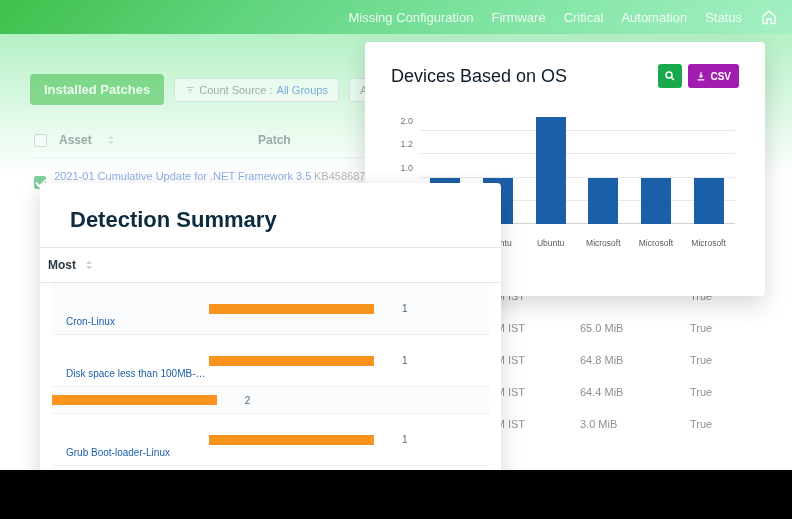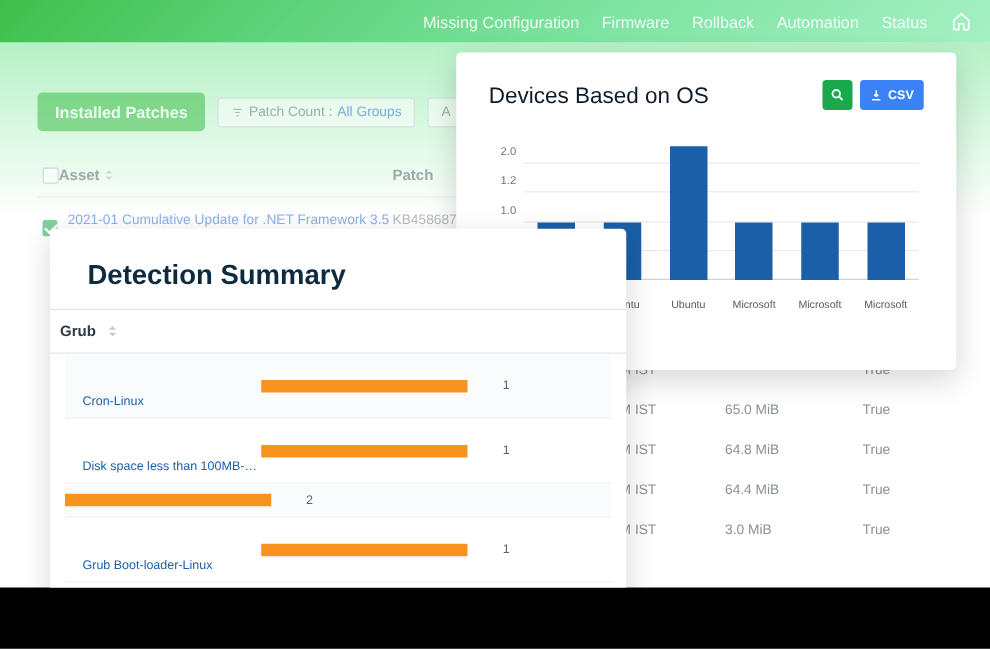--- a/index.html
+++ b/index.html
@@ -9,40 +9,40 @@
   .topbar .nav-item { color: rgba(255,255,255,0.85); font-size: 13px; font-weight: 500; cursor: pointer; }
   .topbar .home-icon { width: 18px; height: 18px; display:flex; align-items:center; justify-content:center;}
   .greenfade { position:absolute; top:34px; left:0; right:0; height:140px; background: linear-gradient(180deg, rgba(120,230,150,0.55) 0%, rgba(255,255,255,0) 100%); }
   .bg-content { position:absolute; top:34px; left:0; right:0; bottom:0; padding: 40px 30px 0 30px; color:#9aa3ad; opacity:0.55; }
   .tabrow { display:flex; align-items:center; gap:10px; }
   .pill { background:#3fbf4a; color:#fff; padding:8px 14px; border-radius:4px; font-size:13px; font-weight:600; display:inline-block; }
   .filter-chip { border:1px solid #cfd6dd; border-radius:3px; padding:5px 10px; font-size:11px; color:#6b7580; display:inline-flex; align-items:center; gap:4px; background:#fff;}
   .filter-chip .ag { color:#2a6fd6; }
   .bg-table { margin-top:18px; }
   .bg-head { display:flex; border-bottom:1px solid #e1e5ea; padding:10px 4px; font-size:12px; font-weight:700; color:#5b636c;}
-  .bg-head .col1 { width:280px; display:flex; align-items:center; gap:0;}
+  .bg-head .col1 { width:224px; display:flex; align-items:center; gap:12px;}
   .bg-head .col2 { width:150px; }
   .bg-row { display:flex; padding:12px 4px; font-size:11px; color:#2a6fd6; }
   .bg-row .col1 { width:280px; display:flex; align-items:center; gap:8px;}
   .bg-row .col2 { width:150px; color:#7b828a;}
   .cb { width:13px; height:13px; border:1px solid #b7bfc8; border-radius:2px; display:inline-block; background:#fff;}
   .cb.checked { background:#19a84c; border-color:#19a84c; position:relative;}
   .cb.checked:after { content:""; position:absolute; left:3px; top:0px; width:4px; height:8px; border:solid #fff; border-width:0 2px 2px 0; transform:rotate(45deg);}
   .sort-ic { width:14px; height:14px; opacity:.5;}
   .bg-datarows { position:absolute; top:280px; left:470px; right:30px; font-size:11px; color:#8a919a; }
   .bg-datarows .r { display:flex; gap:40px; padding:10px 0; }
   .bg-datarows .r span { min-width:70px; }
 
   
   .chart-panel { position:absolute; left:365px; top:42px; width:400px; background:#fff; border-radius:4px; box-shadow:0 8px 24px rgba(0,0,0,0.16); padding:22px 26px 20px; }
   .chart-head { display:flex; justify-content:space-between; align-items:center; margin-bottom:20px;}
   .chart-title { font-size:18px; font-weight:400; color:#0d1b2a; }
   .chart-actions { display:flex; gap:6px; }
   .btn-green { background:#19a84c; color:#fff; border-radius:3px; width:24px; height:24px; display:flex; align-items:center; justify-content:center; cursor:pointer;}
-  .btn-blue { background:#3b82f6; color:#fff; border-radius:3px; height:24px; padding:0 8px; display:flex; align-items:center; gap:4px; font-size:10px; font-weight:700; cursor:pointer;}
+  .btn-blue { background:#a21caf; color:#fff; border-radius:3px; height:24px; padding:0 8px; display:flex; align-items:center; gap:4px; font-size:10px; font-weight:700; cursor:pointer;}
   .chart-area { position:relative; height:140px; }
   .y-axis { position:absolute; left:0; top:0; bottom:24px; width:26px; }
   .y-tick { position:absolute; right:4px; font-size:9px; color:#6d737a; transform:translateY(-50%);}
   .grid { position:absolute; left:28px; right:4px; top:0; bottom:24px; }
   .gl { position:absolute; left:0; right:0; height:1px; background:#e6e9ec; }
   .bars { position:absolute; left:28px; right:4px; bottom:24px; top:0; display:flex; align-items:flex-end; justify-content:space-around; }
   .bar-col { width:42px; display:flex; flex-direction:column; align-items:center; }
   .bar { width:30px; background:#1b5fa8; }
   .x-labels { position:absolute; left:28px; right:4px; bottom:0; display:flex; justify-content:space-around; }
   .x-lab { width:42px; text-align:center; font-size:8.5px; color:#545a61; }
@@ -66,39 +66,39 @@
   .det-row .c { width:24%; color:#5b636c; padding-left:18px;}
   .det-body { padding:0 12px;}
 </style>
 </head>
 <body>
 
 <div class="stage">
   <div class="topbar">
     <span class="nav-item">Missing Configuration</span>
     <span class="nav-item">Firmware</span>
-    <span class="nav-item">Rollback</span>
+    <span class="nav-item">Critical</span>
     <span class="nav-item">Automation</span>
     <span class="nav-item">Status</span>
     <span class="home-icon">
       <svg width="16" height="16" viewBox="0 0 24 24" fill="none" stroke="#fff" stroke-width="2">
           <path d="M3 11l9-8 9 8v10a1 1 0 0 1-1 1h-5v-7h-6v7H4a1 1 0 0 1-1-1z"></path>
         </svg>
     </span>
   </div>
   <div class="greenfade"></div>
 
   <div class="bg-content">
     <div class="tabrow">
       <span class="pill">Installed Patches</span>
       <span class="filter-chip">
         <svg width="10" height="10" viewBox="0 0 24 24" fill="none" stroke="#8a919a" stroke-width="2">
             <path d="M4 6h16M7 12h10M10 18h4"></path>
           </svg>
-        <span>Patch Count :</span>
+        <span>Count Source :</span>
         <span class="ag">All Groups</span>
       </span>
       <span class="filter-chip">A</span>
     </div>
     <div class="bg-table">
       <div class="bg-head">
         <div class="col1">
           <span class="cb"></span>
           <span>Asset</span>
           <svg class="sort-ic" viewBox="0 0 24 24" fill="#8a919a">
@@ -210,21 +210,21 @@
       <div class="legend-box"></div>
       <div class="legend-text">Device Count</div>
     </div>
   </div>
 
   <div class="det-panel">
     <div class="det-title">Detection Summary</div>
     <div class="det-table">
       <div class="det-head">
         <div class="r">
-          <span>Grub</span>
+          <span>Most</span>
           <svg class="sort-ic" viewBox="0 0 24 24" fill="#8a919a">
               <path d="M7 14l5 5 5-5H7zM7 10l5-5 5 5H7z"></path>
             </svg>
         </div>
         <div class="c"></div>
       </div>
       <div class="det-body" id="det-body">
           <div class="det-row">
             <div class="q">Cron-Linux</div>
                    <div class="r">

